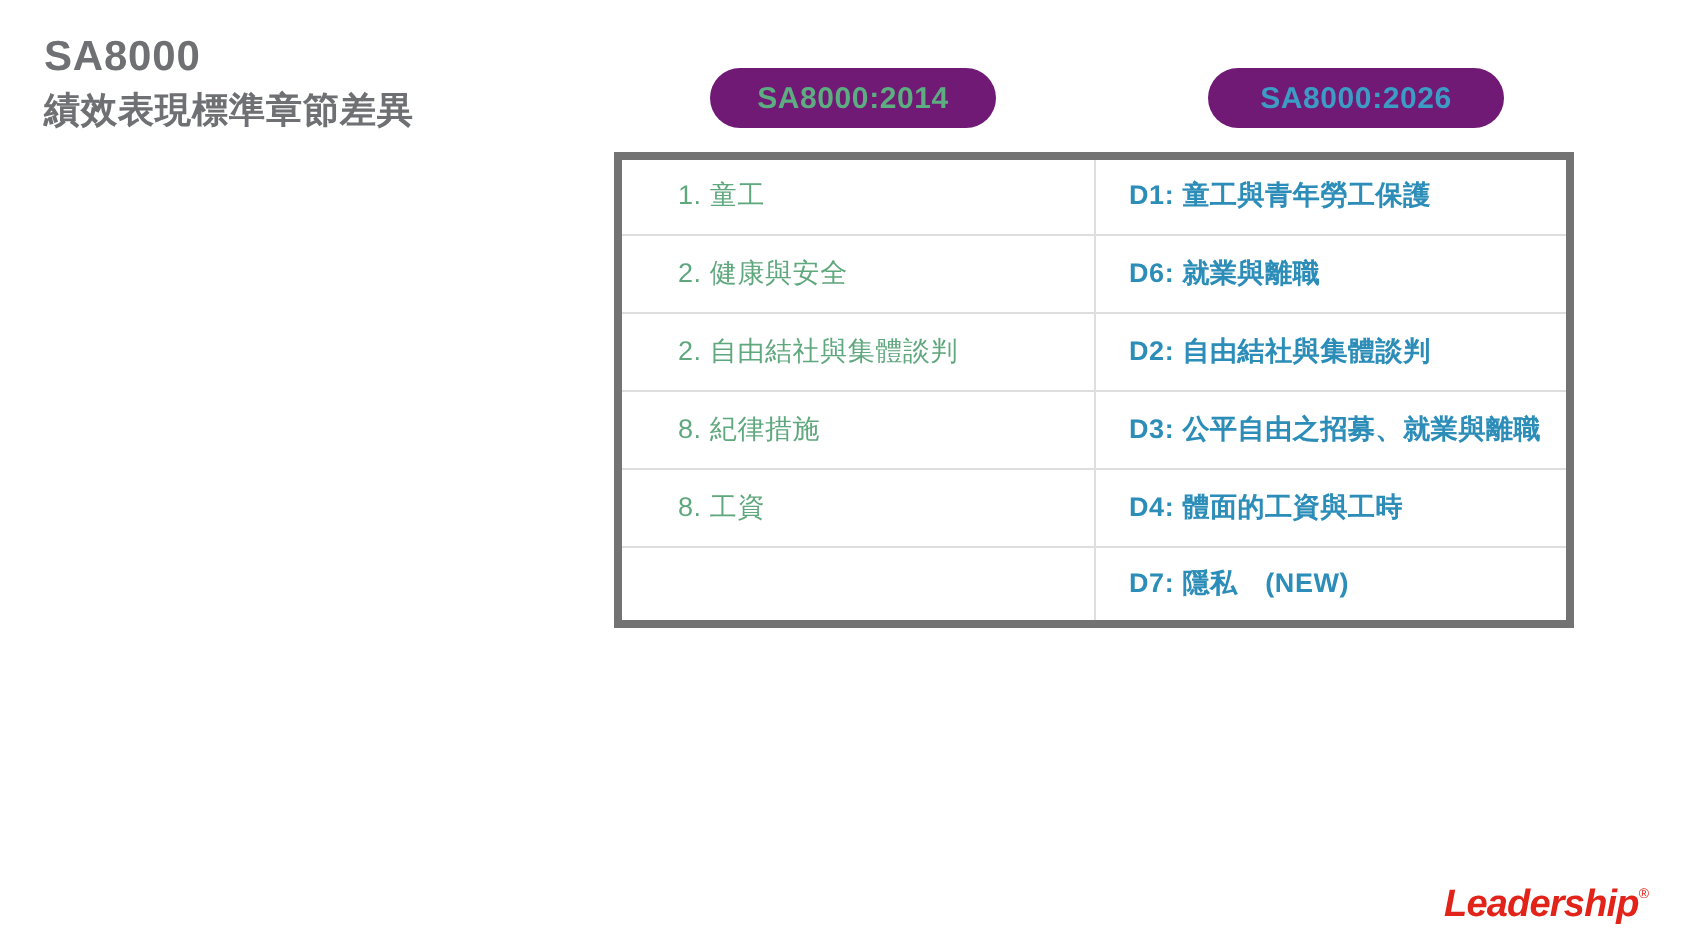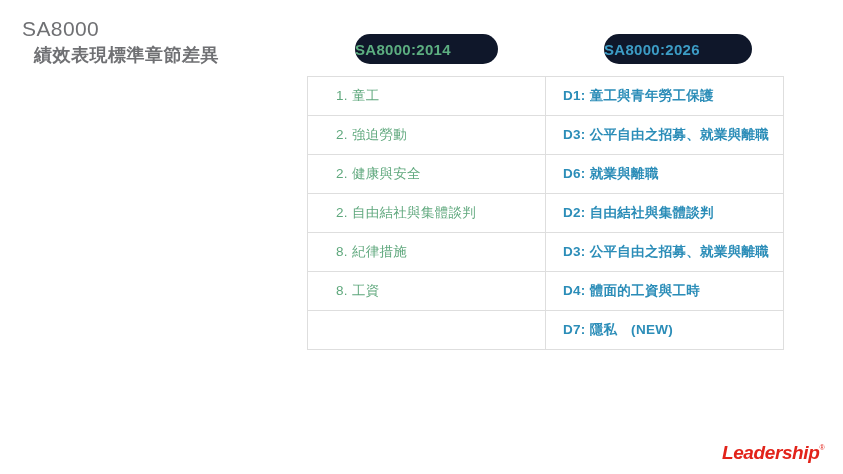--- a/index.html
+++ b/index.html
@@ -18,45 +18,45 @@
 
   
   .title-block {
     position: absolute;
     left: 22px;
     top: 16px;
     width: 280px;
   }
   .title-main {
     font-size: 21px;
-    font-weight: normal;
+    font-weight: bold;
     color: #6f7073;
     letter-spacing: 0.4px;
     line-height: 26px;
     white-space: nowrap;
   }
   .title-sub {
     font-size: 18px;
     font-weight: bold;
     color: #6f7073;
     letter-spacing: 0.5px;
     line-height: 26px;
     white-space: nowrap;
-    margin-left: 12px;
   }
 
   
   .pill {
     position: absolute;
     top: 34px;
     height: 30px;
     border-radius: 15px;
-    background: #0f172a;
+    background: #701a75;
     display: flex;
     align-items: center;
+    justify-content: center;
     font-size: 15px;
     font-weight: bold;
     letter-spacing: 0.3px;
     box-sizing: border-box;
   }
   .pill-left {
     left: 355px;
     width: 143px;
     color: #5cae80;
   }
@@ -67,21 +67,21 @@
   }
 
   
   .cmp-table {
     position: absolute;
     left: 307px;
     top: 76px;
     width: 476px;
     border-collapse: collapse;
     table-layout: fixed;
-    border: 1px solid #737373;
+    border: 4px solid #737373;
   }
   .cmp-table td {
     height: 39px;
     box-sizing: border-box;
     border: 1px solid #dedede;
     vertical-align: middle;
     padding: 0 0 0 28px;
     background: #ffffff;
     white-space: nowrap;
   }
@@ -138,24 +138,20 @@
   <span>SA8000:2026</span>
 </div>
 
 <table class="cmp-table">
   <tbody>
     <tr>
       <td class="col-left">1. 童工</td>
       <td class="col-right">D1: 童工與青年勞工保護</td>
     </tr>
     <tr>
-      <td class="col-left">2. 強迫勞動</td>
-      <td class="col-right">D3: 公平自由之招募、就業與離職</td>
-    </tr>
-    <tr>
       <td class="col-left">2. 健康與安全</td>
       <td class="col-right">D6: 就業與離職</td>
     </tr>
     <tr>
       <td class="col-left">2. 自由結社與集體談判</td>
       <td class="col-right">D2: 自由結社與集體談判</td>
     </tr>
     <tr>
       <td class="col-left">8. 紀律措施</td>
       <td class="col-right">D3: 公平自由之招募、就業與離職</td>

